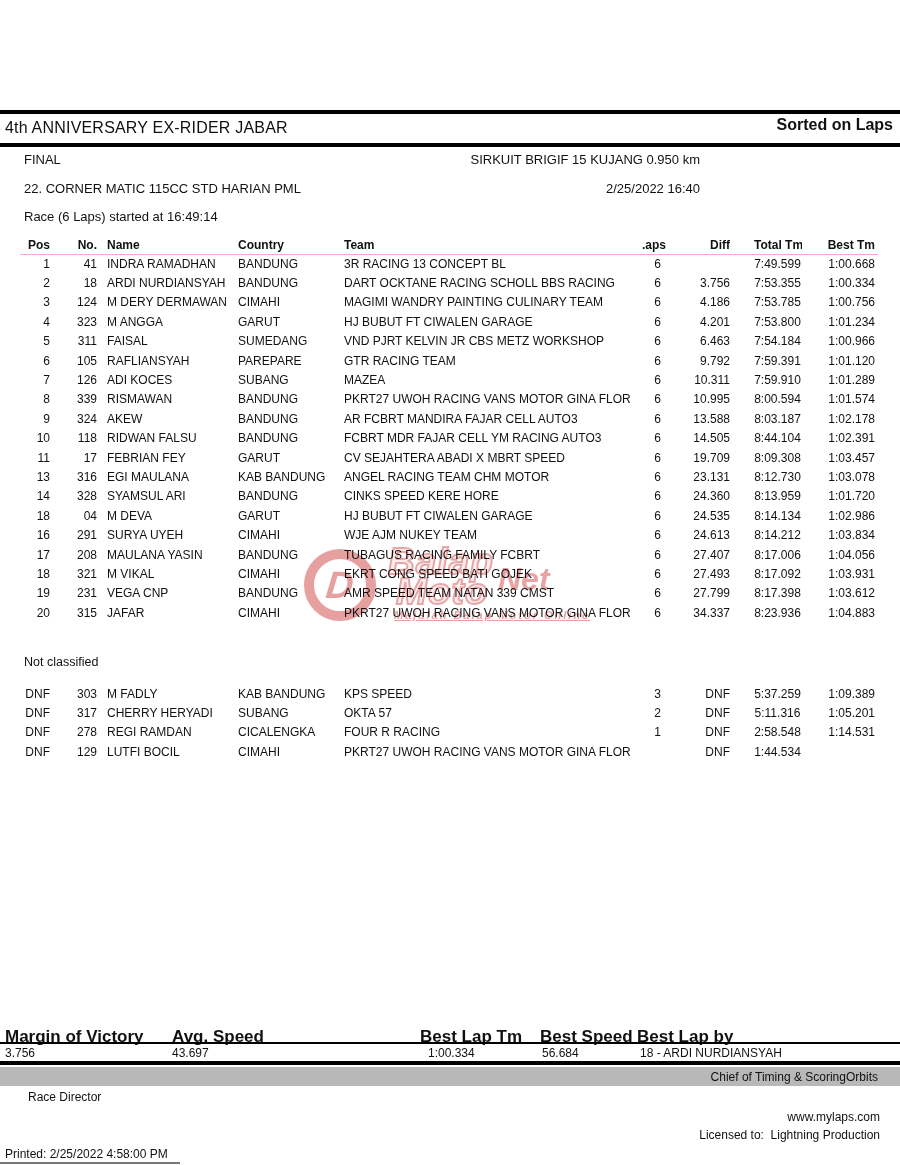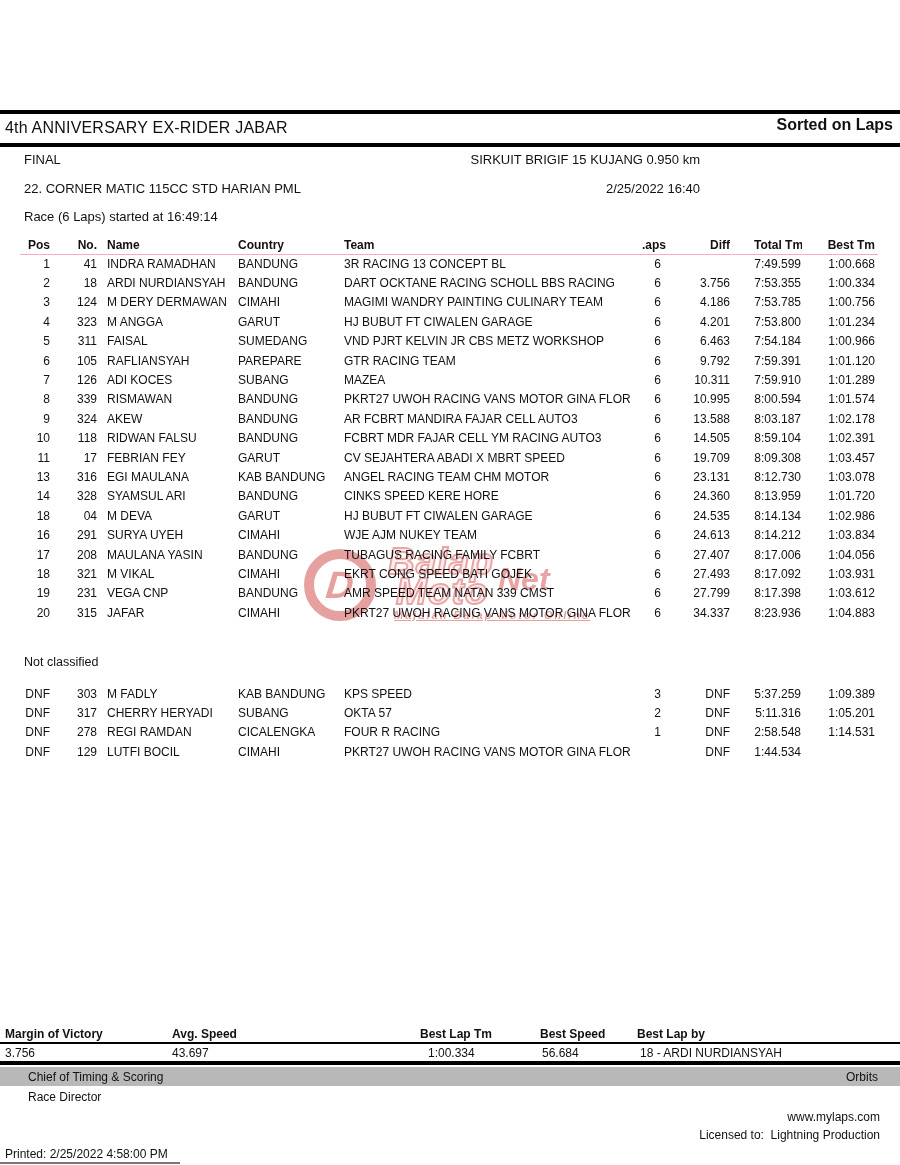--- a/index.html
+++ b/index.html
@@ -35,21 +35,21 @@
   th { font-weight:bold; height:17px; border-bottom:1px solid #f9a8d4;
        white-space:nowrap; overflow:hidden; vertical-align:middle; }
   td { height:19.4px; white-space:nowrap; overflow:hidden; vertical-align:middle; }
   .c-pos   { text-align:right; padding-right:2px; }
   .c-no    { text-align:right; padding-right:3px; }
   .c-name  { text-align:left;  padding-left:7px; }
   .c-country{ text-align:left; padding-left:4px; }
   .c-team  { text-align:left;  padding-left:4px; }
   .c-laps  { text-align:right; padding-right:5px; }
   .c-diff  { text-align:right; }
-  .c-total { text-align:right; padding-right:1px;padding-left:24px; }
+  .c-total { text-align:center; padding-right:1px;padding-left:24px; }
   .c-best  { text-align:right; padding-right:3px; }
   th.c-laps { padding-right:0; }
   .not-classified { top:655px; left:24px; font-size:12.5px; z-index:2; }
 
   
   .watermark { top:547px; left:302px; width:350px; height:78px; opacity:.5; z-index:1; }
   .wm-ring { position:absolute; left:2px; top:2px; width:72px; height:72px;
              border:10px solid #cf4444; border-radius:50%;
              display:flex; align-items:center; justify-content:center; }
   .wm-letter { font-size:38px; font-weight:bold; font-style:italic; color:#cf4444;
@@ -58,28 +58,28 @@
              font-size:37px; letter-spacing:1px;
              color:rgba(231,120,120,.25); -webkit-text-stroke:2px rgba(205,60,60,.9); }
   .wm-balap { left:86px; top:-6px; }
   .wm-moto  { left:94px; top:24px; }
   .wm-net { position:absolute; left:196px; top:14px; font-size:32px; font-weight:bold;
             font-style:italic; color:rgba(208,62,62,.95); }
   .wm-tagline { position:absolute; left:92px; top:62px; font-size:11px; font-weight:bold;
                 font-style:italic; letter-spacing:2px; color:#cf4444;text-decoration:underline; }
 
   
-  .sum-head { top:1027px; font-size:12px; font-weight:bold; }
+  .sum-head { top:1027px; font-size:17px; font-weight:bold; }
   .sum-val  { top:1046px; font-size:12px; }
   .x-margin{left:5px} .x-avg{left:172px} .x-blt{left:420px} .x-bs{left:540px} .x-blb{left:637px}
   .x-blt-v{left:428px} .x-bs-v{left:542px} .x-blb-v{left:640px}
   .sum-rule { top:1042px; left:0; width:900px; height:2px; background:#000; }
   .sum-bar  { top:1061px; left:0; width:900px; height:4px; background:#000; }
   .gray-bar { top:1067px; left:0; width:900px; height:19px; background:#b8b8b8;
-              display:flex; align-items:center; justify-content:space-between;
+              display:flex; align-items:center; justify-content:flex-end;
               padding:0 22px 0 28px; font-size:12px; color:#111; }
   .race-director { top:1090px; left:28px; font-size:12px; }
   .mylaps   { top:1110px; right:20px; font-size:12px; }
   .licensed { top:1128px; right:20px; font-size:12px; white-space:pre; }
   .printed  { top:1147px; left:5px; font-size:12px; }
   .bottom-line { top:1162px; left:0; width:180px; height:2px; background:#777; }
 </style>
 </head>
 <body>
 
@@ -241,21 +241,21 @@
         </tr>
 
         <tr>
           <td class="c-pos">10</td>
           <td class="c-no">118</td>
           <td class="c-name">RIDWAN FALSU</td>
           <td class="c-country">BANDUNG</td>
           <td class="c-team">FCBRT MDR FAJAR CELL YM RACING AUTO3</td>
           <td class="c-laps">6</td>
           <td class="c-diff">14.505</td>
-          <td class="c-total">8:59.104</td>
+          <td class="c-total">8:44.104</td>
           <td class="c-best">1:02.391</td>
         </tr>
 
         <tr>
           <td class="c-pos">11</td>
           <td class="c-no">17</td>
           <td class="c-name">FEBRIAN FEY</td>
           <td class="c-country">GARUT</td>
           <td class="c-team">CV SEJAHTERA ABADI X MBRT SPEED</td>
           <td class="c-laps">6</td>

